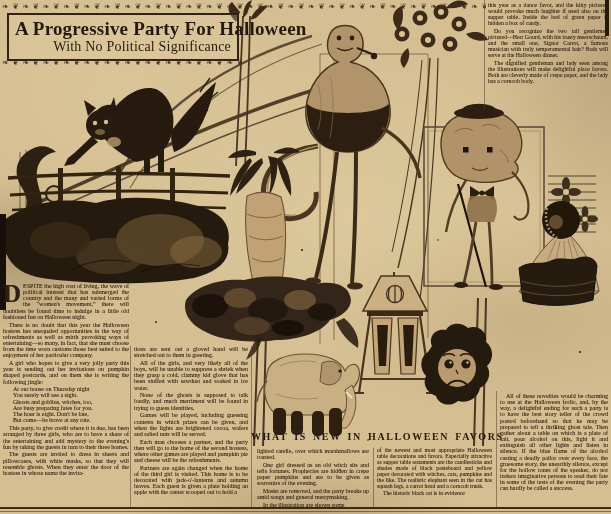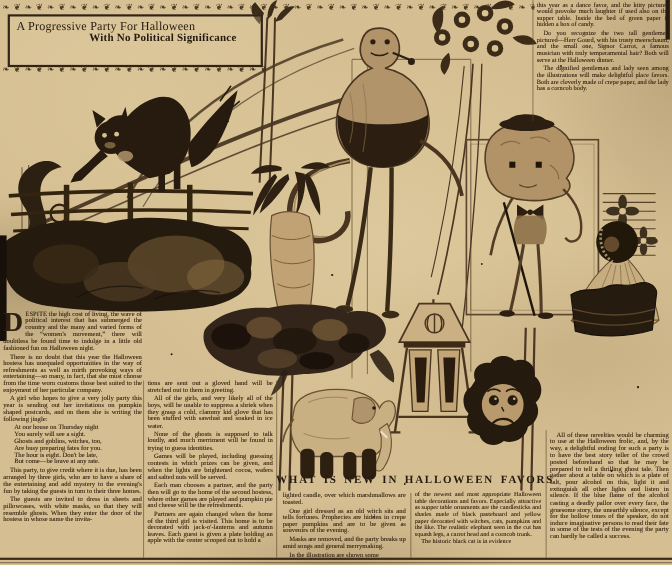--- a/index.html
+++ b/index.html
@@ -13,24 +13,24 @@
       radial-gradient(ellipse 340px 240px at 58% 42%, rgba(246,232,192,.22), transparent 72%),
       radial-gradient(ellipse 260px 200px at 20% 18%, rgba(240,224,182,.18), transparent 70%),
       radial-gradient(ellipse 300px 140px at 85% 62%, rgba(120,90,50,.14), transparent 70%);}
   .art{position:absolute;left:0;top:0;z-index:1}
   .strip{position:absolute;z-index:2;font-size:8px;line-height:12px;letter-spacing:3.5px;
     color:#3d2c18;white-space:nowrap;overflow:hidden;opacity:.9}
   .strip.top{left:2px;top:1px;width:484px;height:12px}
   .strip.below{left:2px;top:57px;width:240px;height:12px}
   .headline-box{position:absolute;z-index:2;left:7px;top:13px;width:228px;height:44px;
     border:2px solid #312416;background:rgba(224,206,162,.30)}
-  .hl1{font-size:11px;font-weight:normal;color:#241a10;padding:3px 0 0 6px;
+  .hl1{font-size:19px;font-weight:bold;color:#241a10;padding:3px 0 0 6px;
     letter-spacing:.2px;white-space:nowrap}
-  .hl2{font-size:10px;font-weight:bold;color:#241a10;text-align:right;
-    padding-right:22px;margin-top:-1px;letter-spacing:.2px;white-space:nowrap}
+  .hl2{font-size:14px;font-weight:normal;color:#241a10;text-align:right;
+    padding-right:6px;margin-top:-1px;letter-spacing:.2px;white-space:nowrap}
   .col{position:absolute;z-index:2;font-size:6px;line-height:6.15px;color:#3c2b1a;
     text-align:justify;text-shadow:0 0 .4px rgba(70,48,26,.55)}
   .col p{margin:0 0 1.6px 0;text-indent:6px}
   .col p.np{text-indent:0}
   .intro{left:488px;top:2px;width:120px;height:98px;font-size:5.8px;line-height:6.05px}
   .c1{left:3px;top:283px;width:126px;height:228px}
   .c2{left:134px;top:346px;width:114px;height:162px}
   .c3{left:257px;top:448px;width:112px;height:61px}
   .c4{left:377px;top:448px;width:115px;height:61px;font-size:5.7px;line-height:5.95px}
   .c5{left:500px;top:393px;width:108px;height:116px}

